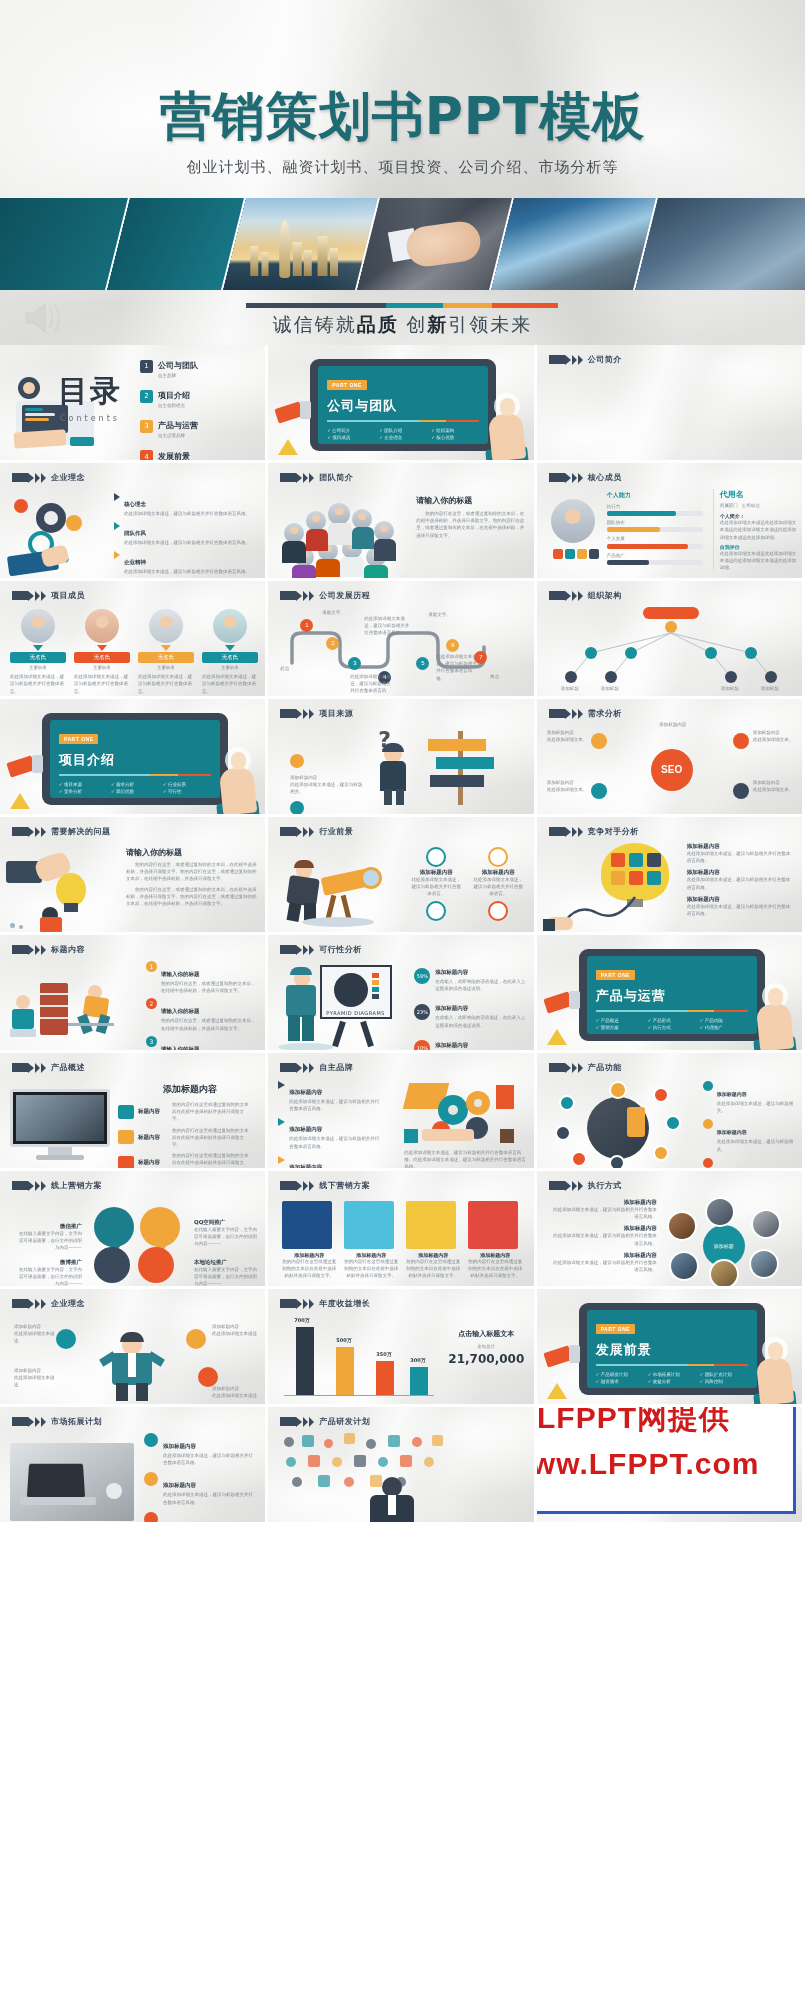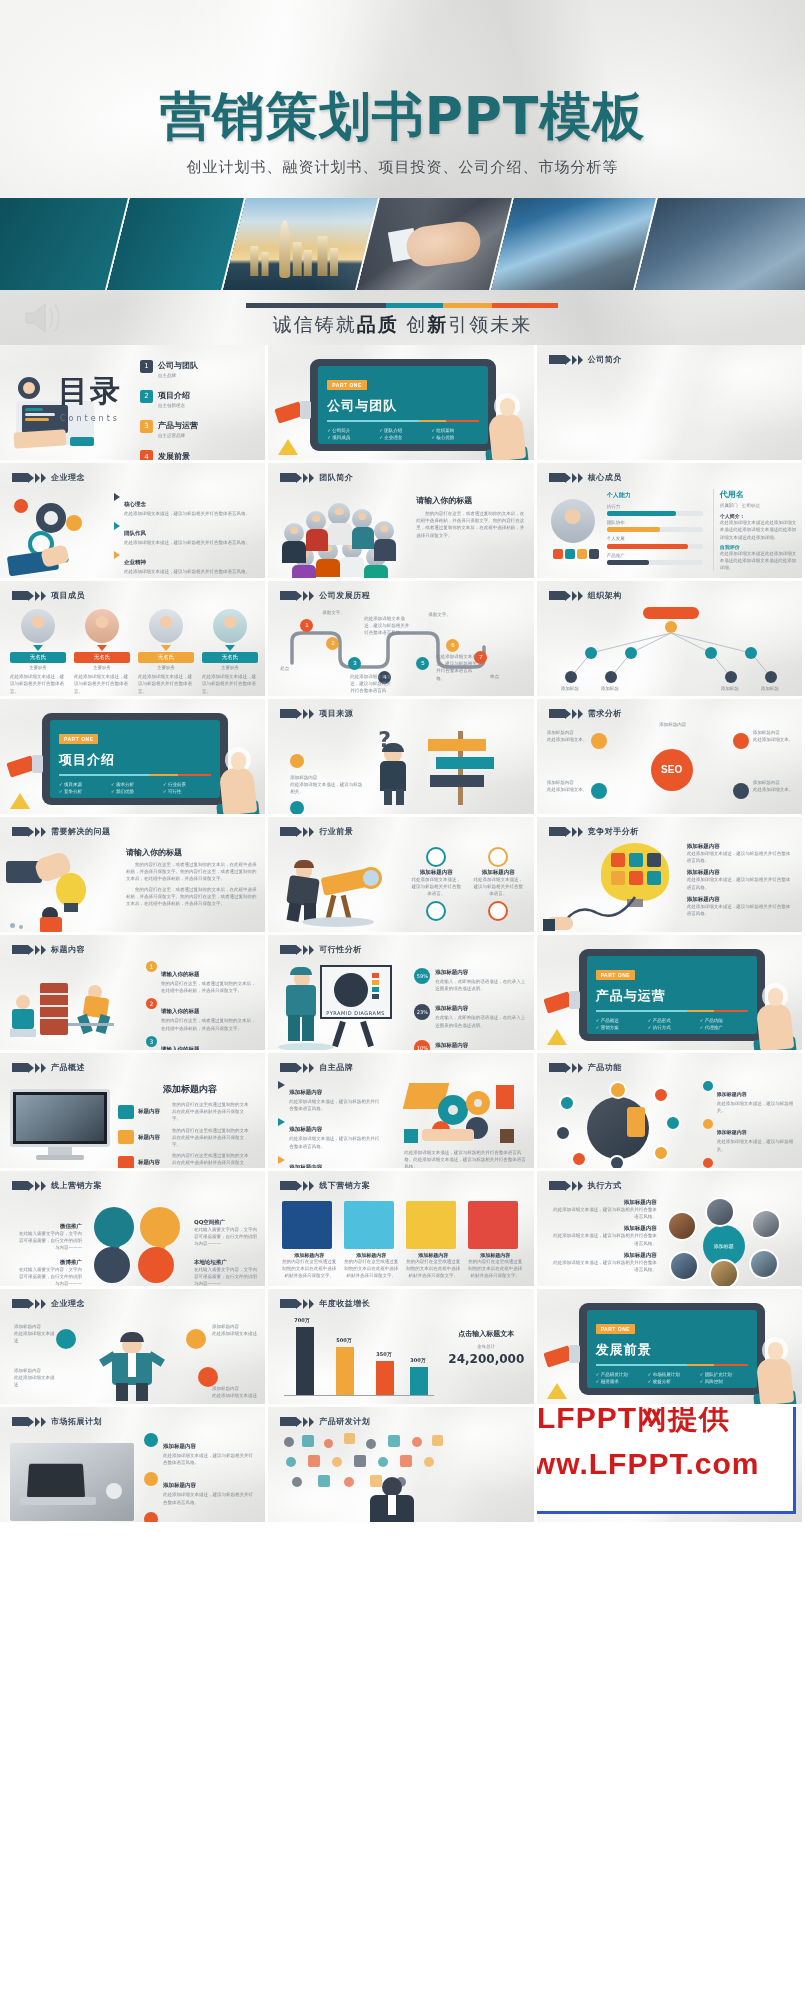--- a/index.html
+++ b/index.html
@@ -1117,21 +1117,21 @@
       <div style="position:absolute;left:126px;top:40px;font-size:5px;color:#2e3a47;font-weight:bold;">300万</div>
       <div class="sq" style="left:12px;top:10px;width:18px;height:68px;background:#2e3a47;"></div>
       <div class="sq" style="left:52px;top:30px;width:18px;height:48px;background:#f0a63a;"></div>
       <div class="sq" style="left:92px;top:44px;width:18px;height:34px;background:#e8562a;"></div>
       <div class="sq" style="left:126px;top:50px;width:18px;height:28px;background:#18919e;"></div>
       <div class="sq" style="left:0;top:78px;width:150px;height:1px;background:#9aa3ac;"></div>
     </div>
     <div class="ph" style="left:176px;top:40px;width:84px;text-align:center;">
       <div class="hdr" style="font-size:7px;color:#2e3a47;">点击输入标题文本</div>
       <div class="tiny" style="margin-top:4px;">全年总计</div>
-      <div style="font-size:12px;font-weight:bold;color:#2e3a47;margin-top:2px;">24,200,000</div>
+      <div style="font-size:12px;font-weight:bold;color:#2e3a47;margin-top:2px;">21,700,000</div>
     </div>
   </div>
 
   <div class="slide">
       <div class="sk"></div>
     <div class="tablet">
       <div class="scr">
         <span class="badge">PART ONE</span>
         <div class="ttl">发展前景</div>
         <div class="uline">

